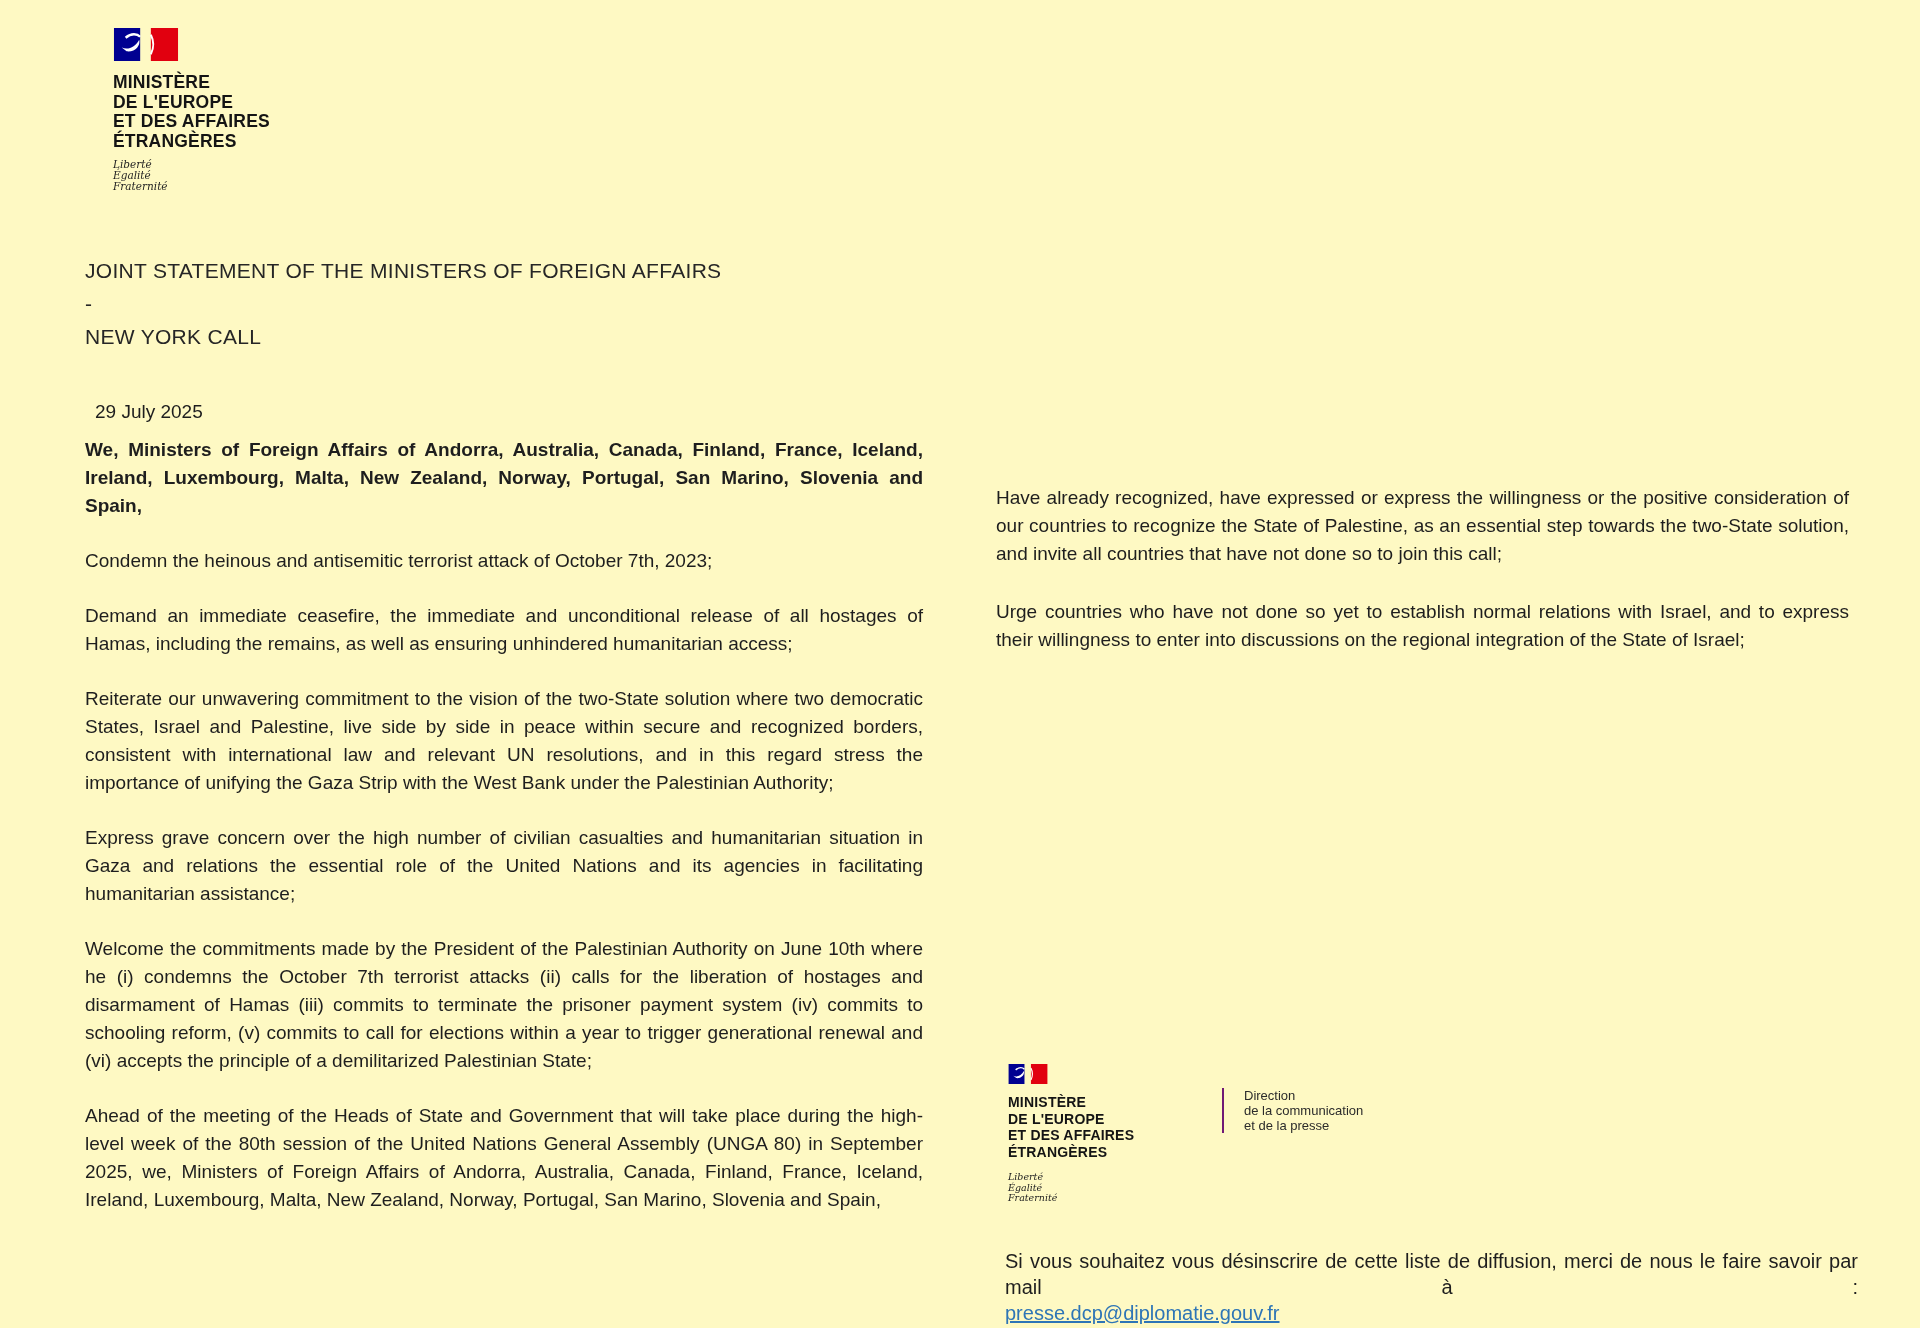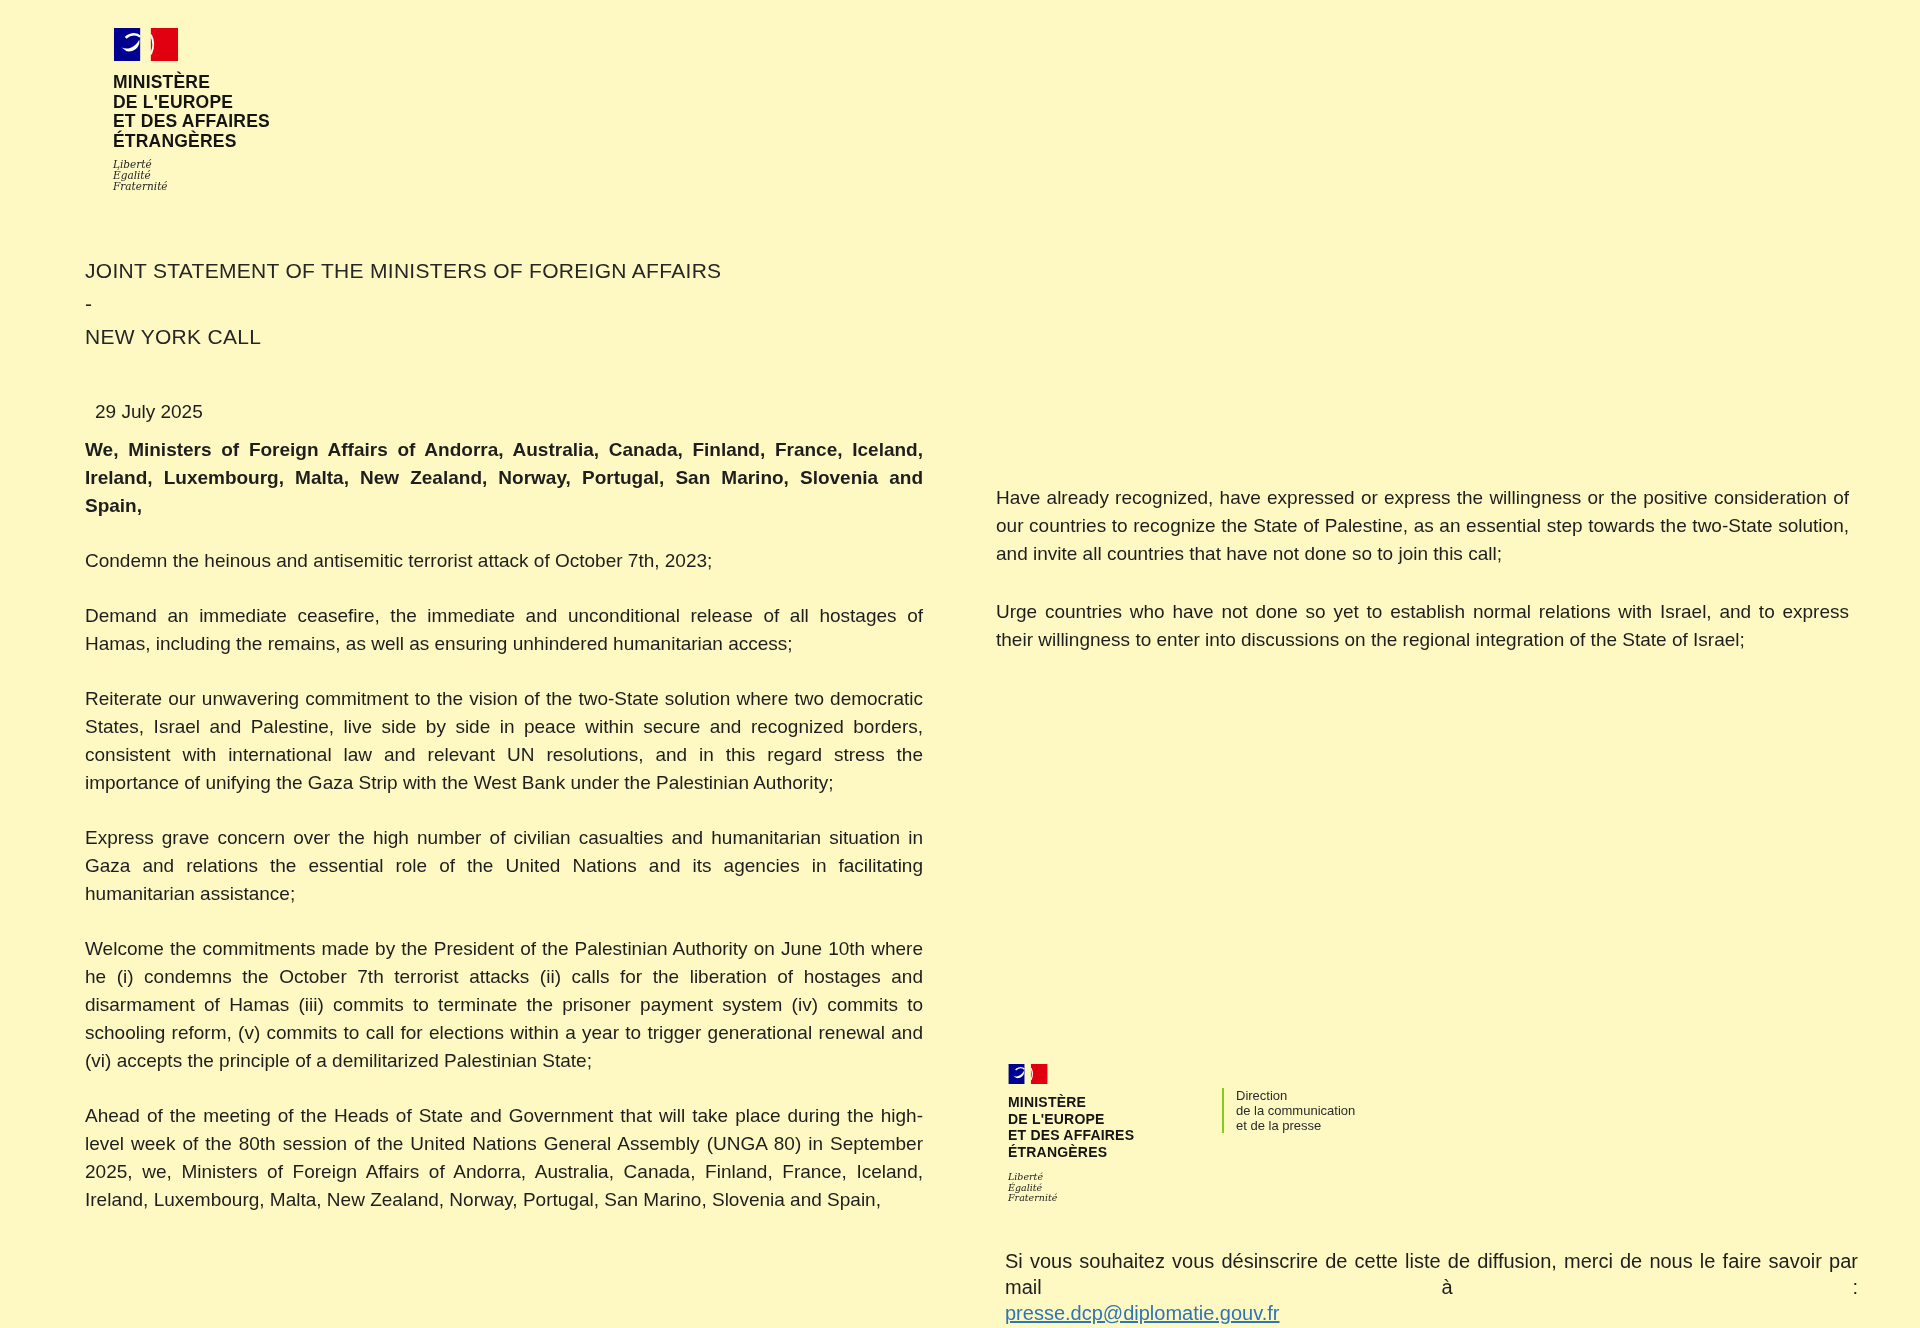--- a/index.html
+++ b/index.html
@@ -38,21 +38,21 @@
   .press .head { font-weight: bold; font-size: 16.5px; letter-spacing: 0.2px; }
   .press .addr { margin-top: 26px; }
   a.link { color: var(--link-color, #2E75B6); text-decoration: underline; cursor: pointer; }
   .press a.link { font-weight: bold; }
 
   
   .logo-bottom { position: absolute; left: 1008px; top: 1064px; }
   .logo-bottom .ministry-name { margin-top: 6px; font-size: 14px; line-height: 16.5px; }
   .logo-bottom .ministry-motto { margin-top: 12px; font-size: 9.5px; line-height: 10.5px; }
 
-  .direction { position: absolute; left: 1222px; top: 1088px; border-left: 2px solid #84cc16; padding-left: 12px; font-size: 13px; line-height: 15px; color: #2b2b2b; }
+  .direction { position: absolute; left: 1222px; top: 1088px; border-left: 2px solid #701a75; padding-left: 20px; font-size: 13px; line-height: 15px; color: #2b2b2b; }
   .direction span { display: block; }
 
   
   .unsub { position: absolute; left: 1005px; top: 1248px; width: 853px; font-size: 20px; line-height: 26px; color: #1e1e1e; }
   .unsub .stretch { display: block; text-align: justify; text-align-last: justify; }
   .unsub a.link { font-weight: normal; }
 </style>
 </head>
 <body>
 

